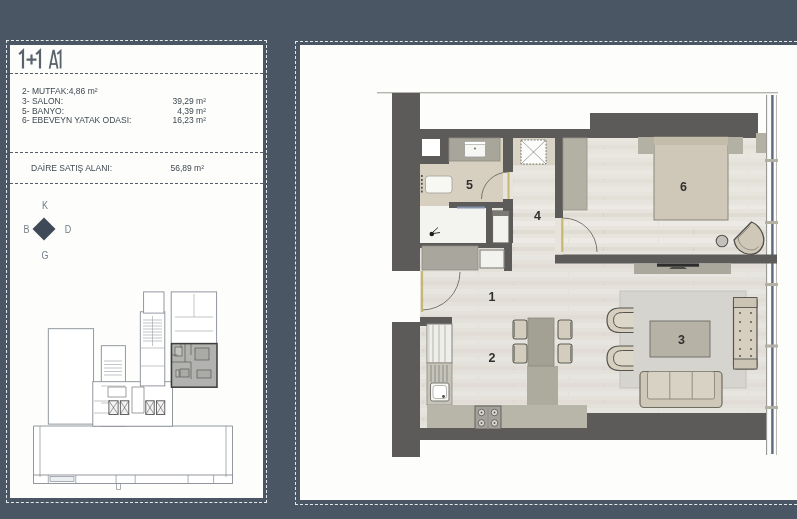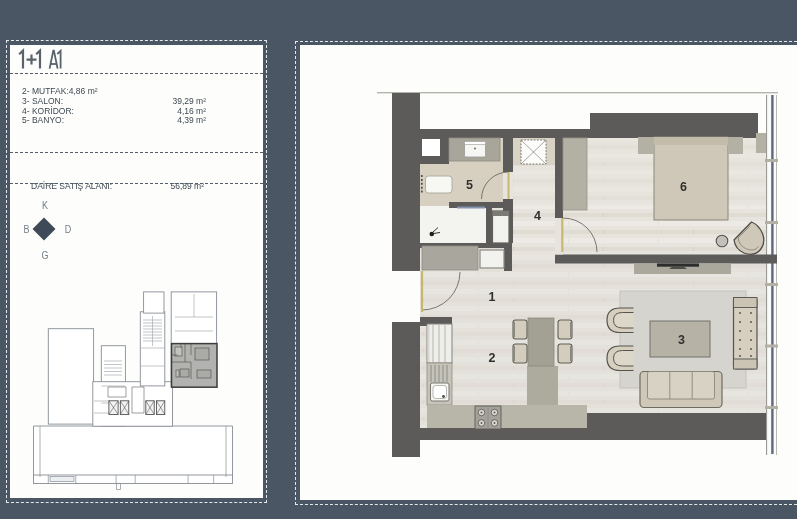--- a/index.html
+++ b/index.html
@@ -32,32 +32,32 @@
   <div class="abs" style="left:12px;top:41px;width:184px;font-size:8.5px;color:#3e4952;">
     <div style="display:flex;justify-content:flex-start;height:9.8px;">
         <span>2- MUTFAK:</span>
         <span>4,86 m²</span>
       </div>
     <div style="display:flex;justify-content:space-between;height:9.8px;gap:18px;">
         <span>3- SALON:</span>
         <span>39,29 m²</span>
       </div>
     <div style="display:flex;justify-content:space-between;height:9.8px;">
-        <span>4- KORİDOR:</span>
-        <span>4,16 m²</span>
-      </div>
-    <div style="display:flex;justify-content:space-between;height:9.8px;">
         <span>5- BANYO:</span>
         <span>4,39 m²</span>
       </div>
+    <div style="display:flex;justify-content:space-between;height:9.8px;">
+        <span>6- EBEVEYN YATAK ODASI:</span>
+        <span>16,23 m²</span>
+      </div>
   </div>
 
   <div class="abs" style="left:0;top:107px;width:253px;border-top:1px dashed #555e66;"></div>
 
-  <div class="abs" style="left:21px;top:136px;width:173px;display:flex;justify-content:space-between;font-size:8.5px;color:#3e4952;">
+  <div class="abs" style="left:21px;top:118px;width:173px;display:flex;justify-content:space-between;font-size:8.5px;color:#3e4952;">
     <span>DAİRE SATIŞ ALANI:</span>
       <span>56,89 m²</span>
   </div>
 
   <div class="abs" style="left:0;top:138px;width:253px;border-top:1px dashed #555e66;"></div>
 
   <svg class="abs" style="left:0px;top:153px;" width="80" height="64" viewBox="0 0 80 64">
     <g font-family="Liberation Sans, sans-serif" font-size="11" fill="#747d87" text-anchor="middle">
       <text transform="translate(35,11) scale(0.82,1)">K</text>
       <text transform="translate(58,35) scale(0.82,1)">D</text>

